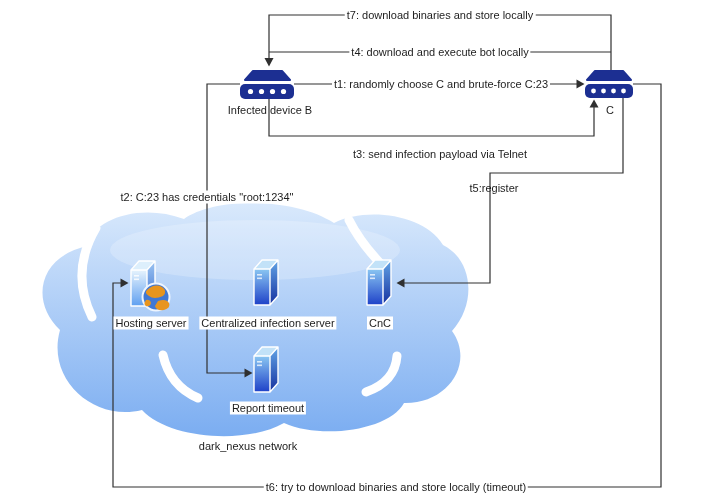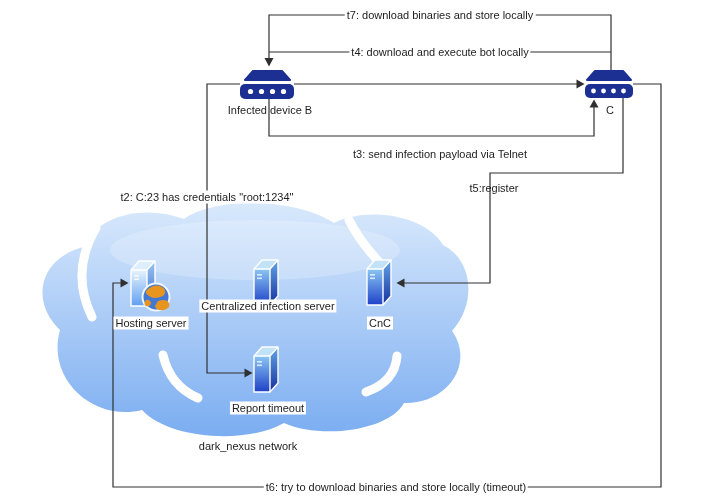--- a/index.html
+++ b/index.html
@@ -135,26 +135,27 @@
       <polygon points="254,356 262,347 278,347 270,356" fill="#c2e2f8"></polygon>
       <polygon points="270,356 278,347 278,383 270,392" fill="url(#gSide)"></polygon>
       <path d="M 254,356 L 262,347 L 278,347 L 278,383 L 270,392 L 254,392 Z M 254,356 L 270,356 L 270,392 M 270,356 L 278,347" fill="none" stroke="#ffffff" stroke-width="1.4" stroke-linejoin="round"></path>
       <rect x="257" y="361" width="5" height="1.6" fill="#ffffff" opacity="0.75"></rect>
       <rect x="257" y="364.5" width="5" height="1.6" fill="#ffffff" opacity="0.75"></rect>
     </g>
   </svg>
 
   <div class="lbl" style="left:440px;top:15px;">t7: download binaries and store locally</div>
   <div class="lbl" style="left:440px;top:52px;">t4: download and execute bot locally</div>
+  <div class="lbl" style="left:441px;top:84px;">t1: randomly choose C and brute-force C:23</div>
   <div class="lbl" style="left:440px;top:137px;margin-top:17px;">t3: send infection payload via Telnet</div>
   <div class="lbl" style="left:207px;top:197px;">t2: C:23 has credentials "root:1234"</div>
   <div class="lbl nobg" style="left:494px;top:188px;">t5:register</div>
   <div class="lbl" style="left:396px;top:487px;">t6: try to download binaries and store locally (timeout)</div>
 
   <div class="lbl nobg" style="left:270px;top:110px;">Infected device B</div>
   <div class="lbl nobg" style="left:610px;top:110px;">C</div>
   <div class="lbl" style="left:151px;top:323px;">Hosting server</div>
-  <div class="lbl" style="left:268px;top:306px;text-align:center;">Centralized infection server</div>
+  <div class="lbl" style="left:268px;top:323px;text-align:center;">Centralized infection server</div>
   <div class="lbl" style="left:380px;top:323px;">CnC</div>
   <div class="lbl" style="left:268px;top:408px;">Report timeout</div>
   <div class="lbl nobg" style="left:248px;top:446px;">dark_nexus network</div>
 
 </div>
 
 </body></html>

